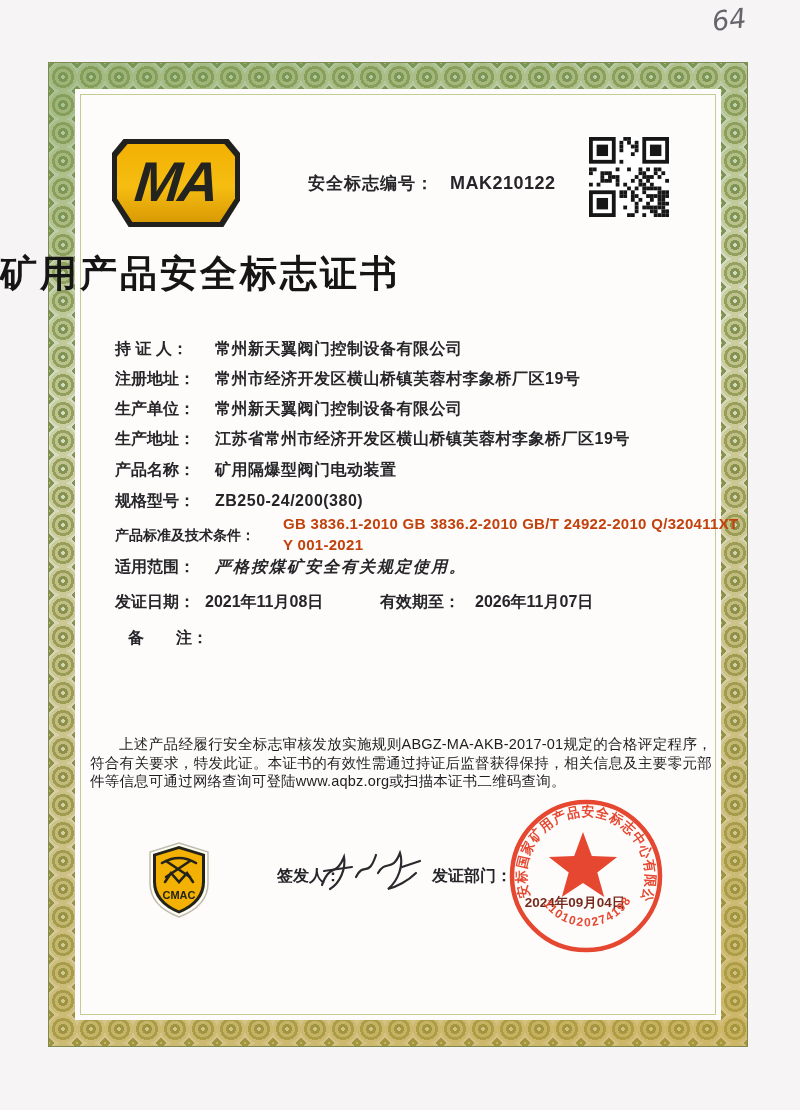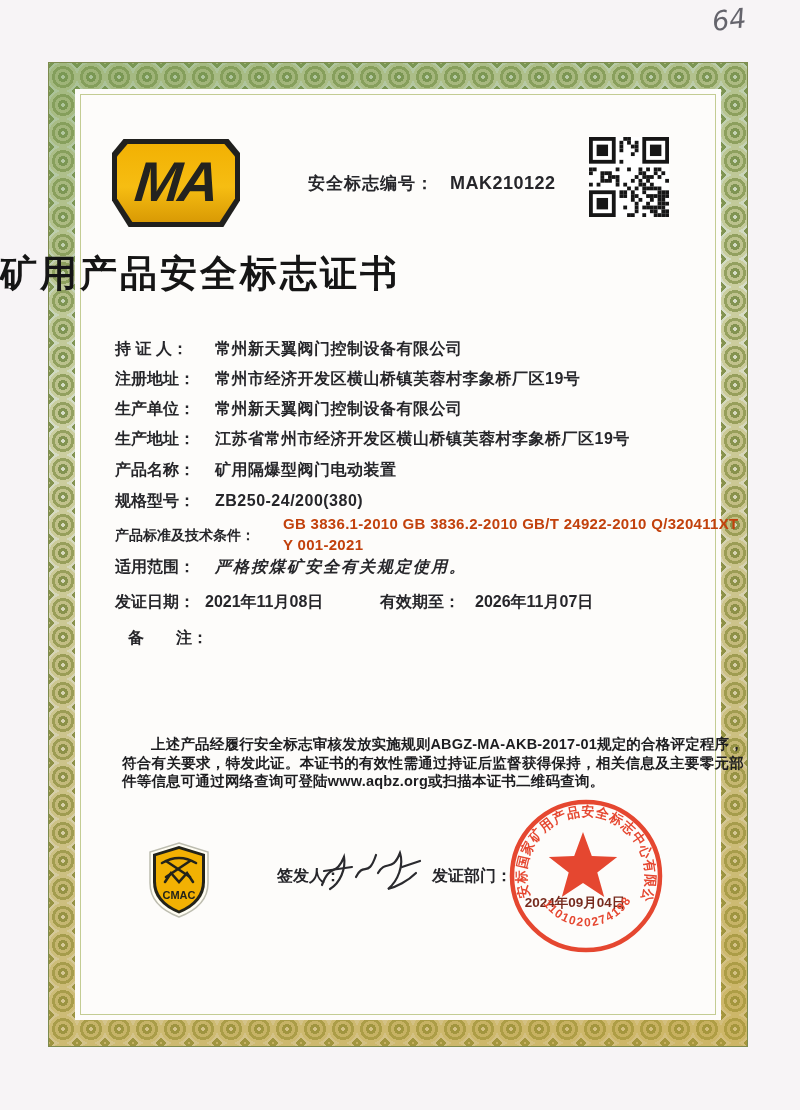--- a/index.html
+++ b/index.html
@@ -49,22 +49,22 @@
   .std-val{position:absolute;left:283px;top:513px;width:462px;font-size:15px;line-height:21px;
     font-weight:bold;color:#c2410c;word-break:break-all;letter-spacing:.3px;}
   .r8{top:556px}
   .r8 .val{font-style:italic;letter-spacing:2px;}
   .dates-row{position:absolute;left:115px;top:592px;width:580px;font-size:16px;font-weight:bold;color:#26262a;}
   .dates-row span{position:absolute;white-space:nowrap;}
   .d-lab1{left:0;}  .d-val1{left:90px;} .d-lab2{left:265px;} .d-val2{left:360px;}
   .remark{position:absolute;left:128px;top:628px;font-size:16px;font-weight:bold;color:#26262a;}
 
   .statement{position:absolute;left:90px;top:735px;width:622px;
-    font-size:14.5px;line-height:18.5px;font-weight:bold;color:#1d1d20;
-    text-indent:2em;text-align:justify;letter-spacing:.2px;margin-left:32px;}
+    font-size:14.5px;line-height:18.5px;font-weight:normal;color:#1d1d20;
+    text-indent:2em;text-align:justify;letter-spacing:.2px;}
 
   
   .cmac{position:absolute;left:145px;top:841px;width:68px;height:78px;}
 
   .footer-labels{position:absolute;left:0;top:866px;width:100%;font-size:16px;font-weight:bold;color:#26262a;}
   .signer-lab{position:absolute;left:277px;}
   .issuer-lab{position:absolute;left:432px;text-align:right;}
   .signature{position:absolute;left:316px;top:843px;width:110px;height:58px;}
 
   

